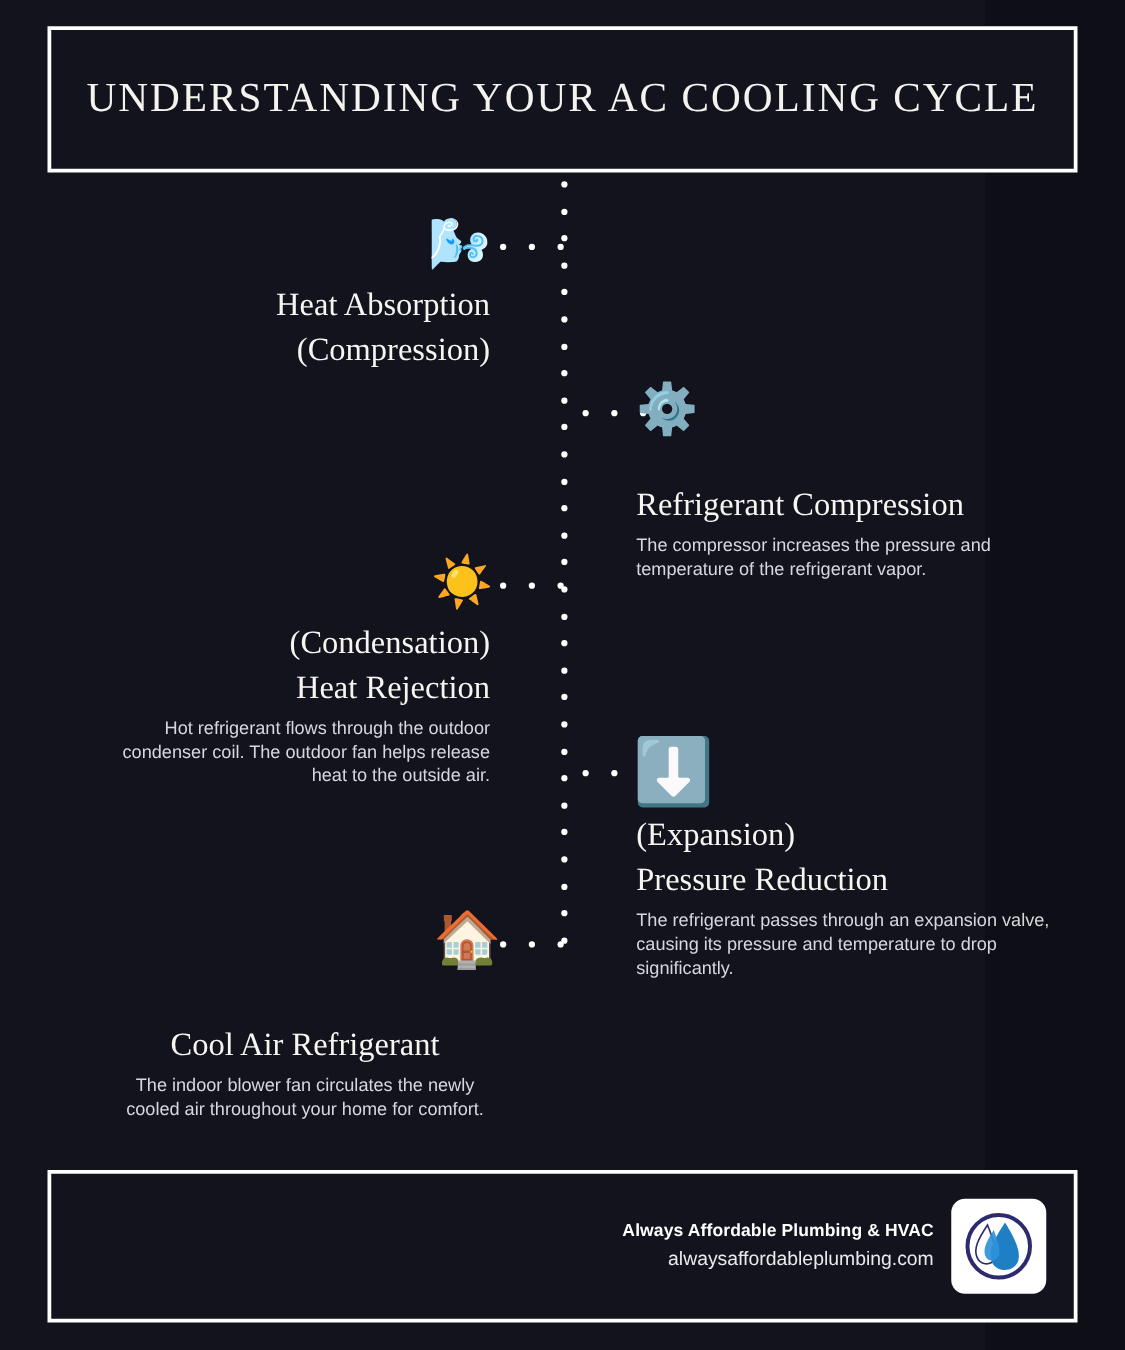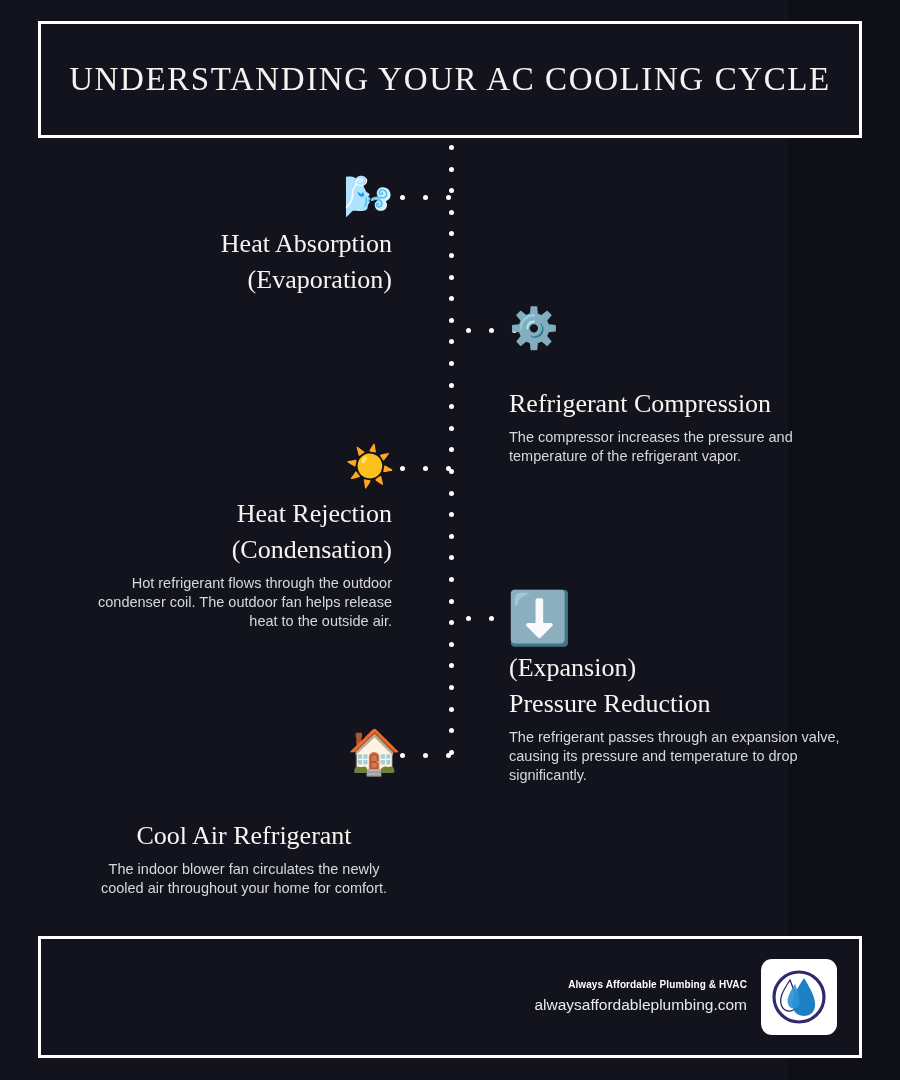--- a/index.html
+++ b/index.html
@@ -127,21 +127,21 @@
     position: absolute;
     right: 22px;
     top: 50%;
     transform: translateY(-50%);
     display: flex;
     align-items: center;
     gap: 14px;
   }
   .footer-text { text-align: right; }
   .footer-company {
-    font-size: 10px;
+    font-size: 14px;
     font-weight: bold;
     color: #ffffff;
     letter-spacing: 0.1px;
     line-height: 1.55;
   }
   .footer-url {
     font-size: 15.5px;
     font-weight: 400;
     color: #e9eaee;
     line-height: 1.55;
@@ -225,37 +225,37 @@
   <div class="connector" style="left:400px; top:753px;">
     <span class="c-dot"></span>
     <span class="c-dot"></span>
     <span class="c-dot"></span>
   </div>
 
   <div class="step left" style="left:54px; top:176px; width:338px;">
     <div class="step-icon" style="left:auto; right:-1px; top:0;">🌬️</div>
     <div class="step-title" style="margin-top:50px;">
       <div>Heat Absorption</div>
-      <div>(Evaporation)</div>
+      <div>(Compression)</div>
     </div>
   </div>
 
   <div class="step right" style="left:509px; top:308px; width:350px;">
     <div class="step-icon" style="left:0; top:0;">⚙️</div>
     <div class="step-title" style="margin-top:78px;">
       <div>Refrigerant Compression</div>
     </div>
     <div class="step-desc">The compressor increases the pressure and temperature of the refrigerant vapor.</div>
   </div>
 
   <div class="step left" style="left:54px; top:446px; width:338px;">
     <div class="step-icon" style="left:auto; right:-3px; top:0;">☀️</div>
     <div class="step-title" style="margin-top:50px;">
+      <div>(Condensation)</div>
       <div>Heat Rejection</div>
-      <div>(Condensation)</div>
     </div>
     <div class="step-desc">Hot refrigerant flows through the outdoor condenser coil. The outdoor fan helps release heat to the outside air.</div>
   </div>
 
   <div class="step right" style="left:509px; top:592px; width:350px;">
     <div class="step-icon" style="left:-2px; top:0; font-size:52px; width:60px; height:56px;">⬇️</div>
     <div class="step-title" style="margin-top:58px;">
       <div>(Expansion)</div>
       <div>Pressure Reduction</div>
     </div>

